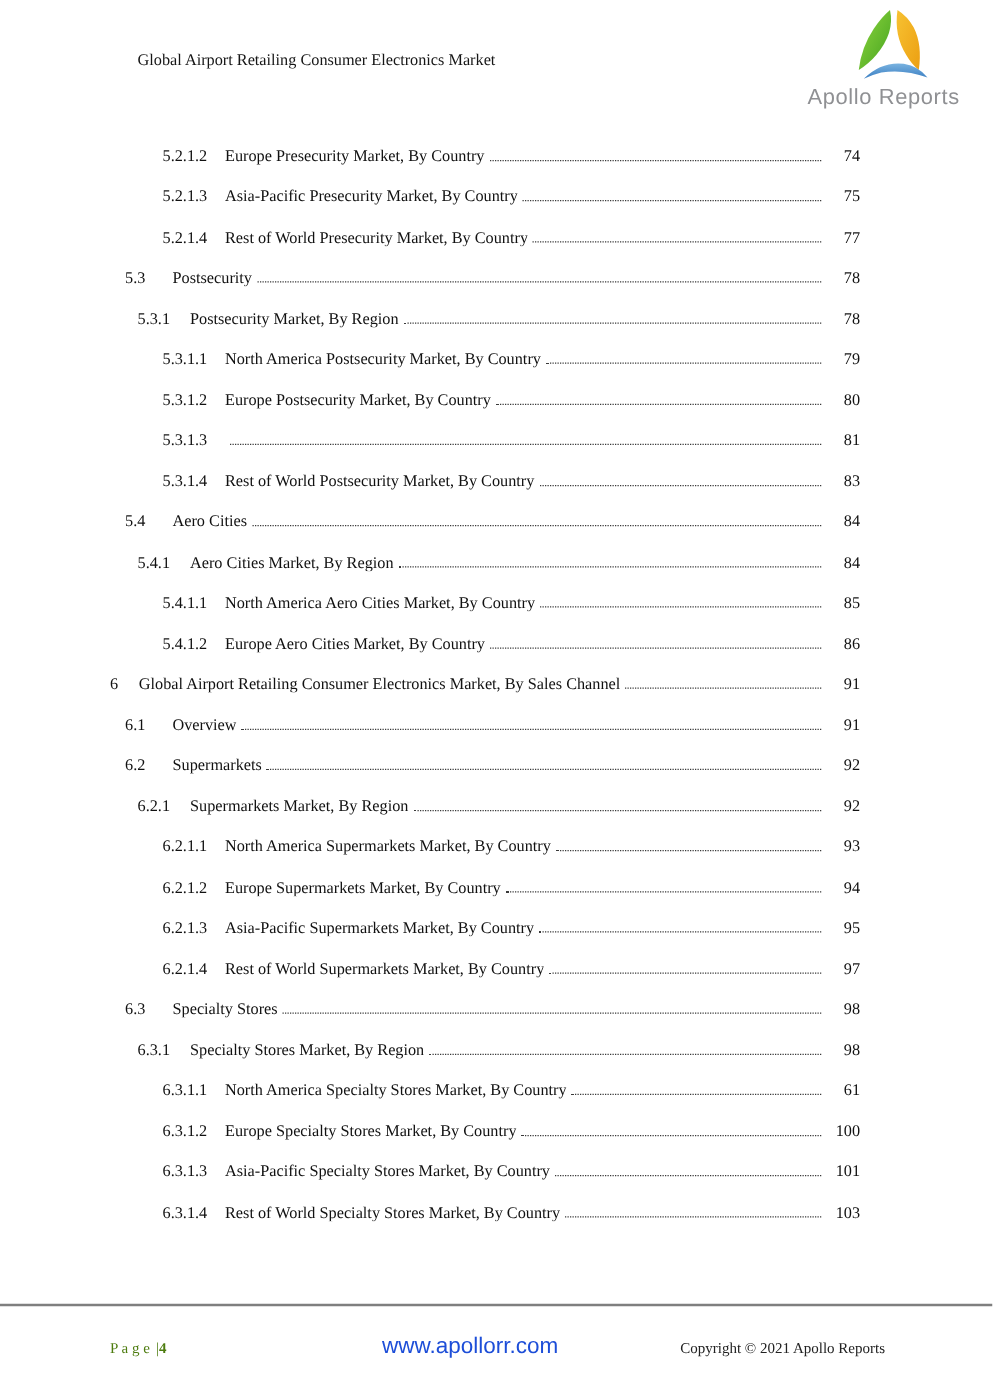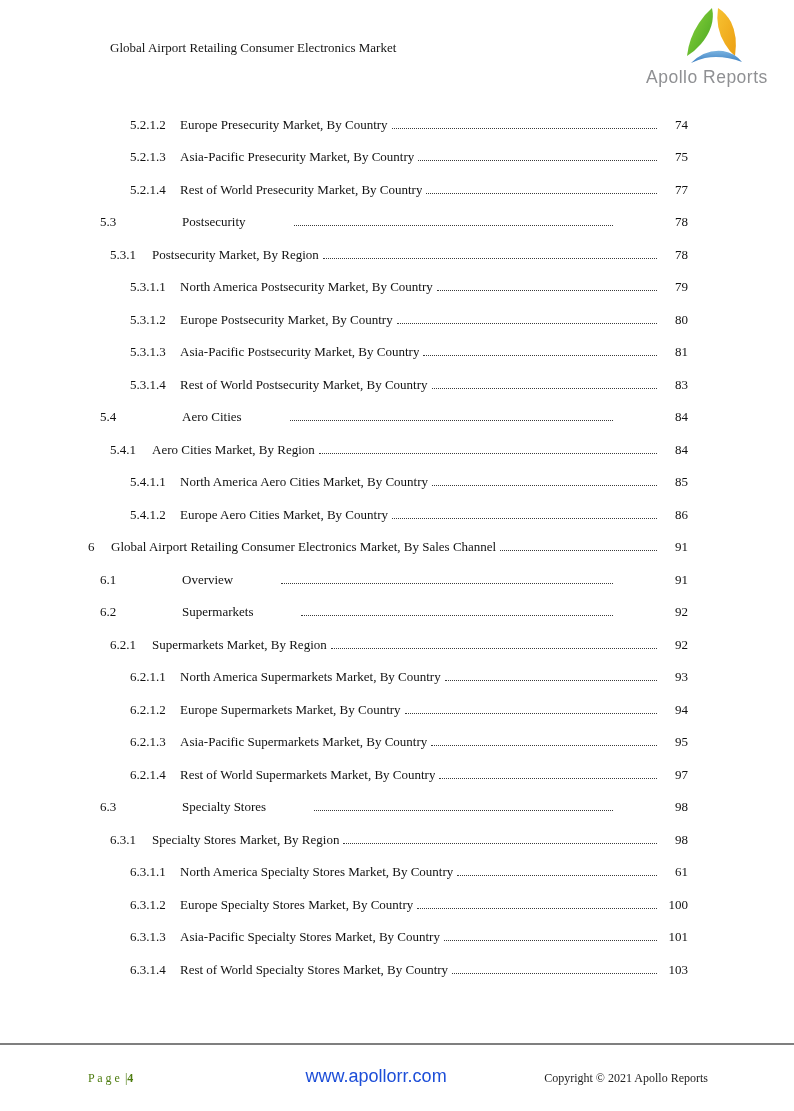--- a/index.html
+++ b/index.html
@@ -70,21 +70,21 @@
     flex: 1 1 auto;
     min-width: 12px;
     border-bottom: 1.5px dotted #3a3a3a;
     margin: 0 3px 0 4px;
     transform: translateY(-3px);
   }
   .toc-page { flex: 0 0 28px; text-align: right; }
 
   .level-1 { padding-left: 0; }
   .level-1 .toc-num { width: 23px; }
-  .level-2 { padding-left: 12px; gap: 44px; }
+  .level-2 { padding-left: 12px; }
   .level-2 .toc-num { width: 38px; }
   .level-3 { padding-left: 22px; }
   .level-3 .toc-num { width: 42px; }
   .level-4 { padding-left: 42px; }
   .level-4 .toc-num { width: 50px; }
 
   
   .footer-rule {
     position: absolute;
     left: 0;
@@ -187,21 +187,20 @@
         <span class="toc-page">79</span>
       </div>
       <div class="toc-row level-4">
         <span class="toc-num">5.3.1.2</span>
         <span class="toc-title">Europe Postsecurity Market, By Country</span>
         <span class="toc-dots"></span>
         <span class="toc-page">80</span>
       </div>
       <div class="toc-row level-4">
         <span class="toc-num">5.3.1.3</span>
-        <span class="toc-title">Asia-Pacific Postsecurity Market, By Country</span>
         <span class="toc-dots"></span>
         <span class="toc-page">81</span>
       </div>
       <div class="toc-row level-4">
         <span class="toc-num">5.3.1.4</span>
         <span class="toc-title">Rest of World Postsecurity Market, By Country</span>
         <span class="toc-dots"></span>
         <span class="toc-page">83</span>
       </div>
       <div class="toc-row level-2">

